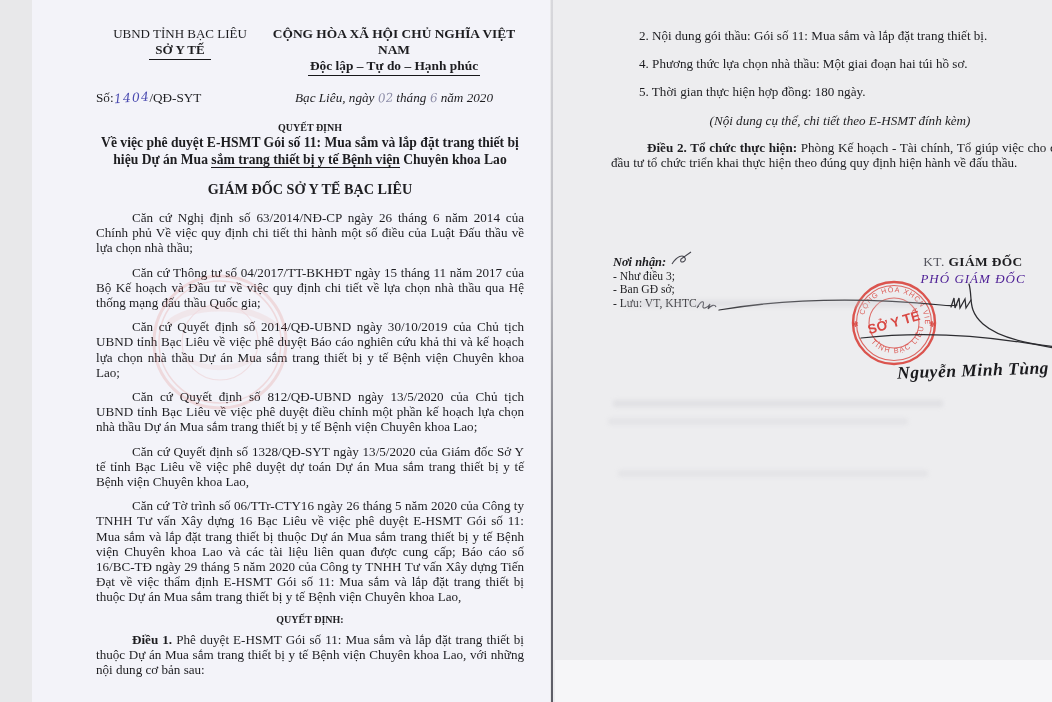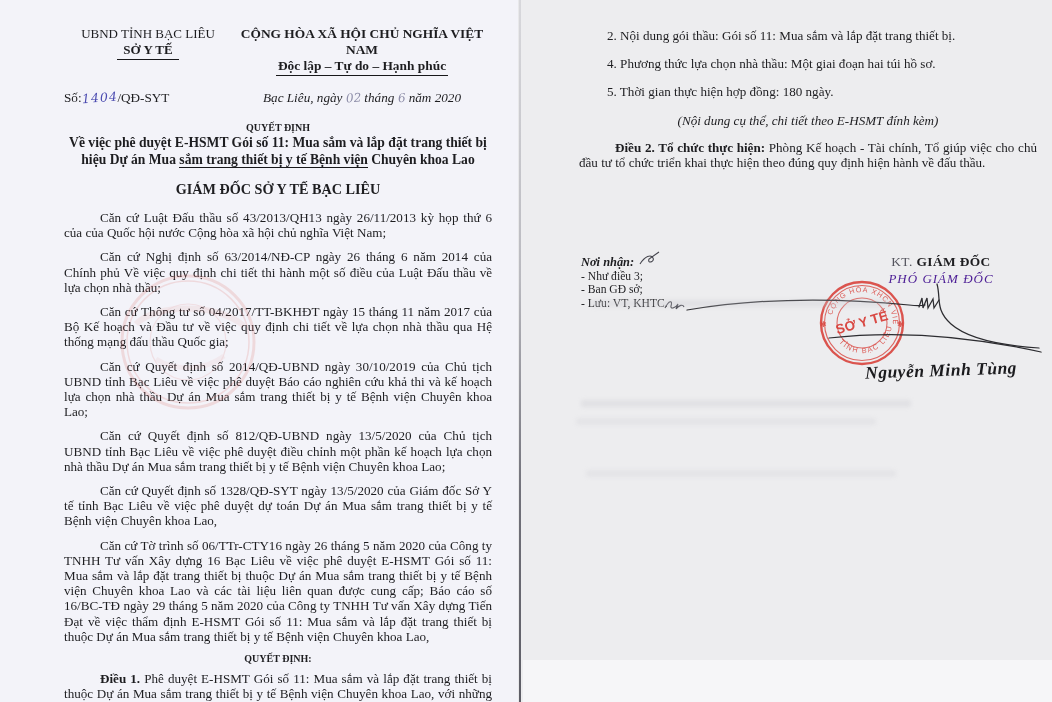--- a/index.html
+++ b/index.html
@@ -1,18 +1,18 @@
 <!DOCTYPE html>
 <html><head>
 <meta charset="utf-8">
 <style>
   html,body{margin:0;padding:0;}
   body{width:1052px;height:702px;overflow:hidden;background:#e8e8ea;
        font-family:"Liberation Serif","DejaVu Serif",serif;color:#1d1d20;}
-  .canvas{position:relative;width:924px;height:702px;}
+  .canvas{position:relative;width:924px;height:702px;margin-left:32px;}
 
   
   .page{position:absolute;top:0;height:702px;}
   .page-left{left:0;width:518px;background:#f3f3f9;}
   .page-right{left:521px;width:531px;background:#ededef;}
   .page-right::after{content:"";position:absolute;left:2px;right:0;top:660px;bottom:0;background:#f6f6f8;}
   .page-edge{position:absolute;left:519px;top:0;width:2px;height:702px;
              background:linear-gradient(#d8d8dc 0%,#b9b9bf 40%,#71717a 70%,#5d5d66 100%);}
 
   
@@ -93,21 +93,20 @@
 
       <div class="title-block c">
         <div class="title-kind">QUYẾT ĐỊNH</div>
         <div class="title-sub">
           <div>Về việc phê duyệt E-HSMT Gói số 11: Mua sắm và lắp đặt trang thiết bị</div>
           <div><span>hiệu Dự án Mua </span><span class="u">sắm trang thiết bị y tế Bệnh viện</span><span> Chuyên khoa Lao</span></div>
         </div>
         <div class="authority">GIÁM ĐỐC SỞ Y TẾ BẠC LIÊU</div>
       </div>
 
-      <p class="t j para">Căn cứ Luật Đấu thầu số 43/2013/QH13 ngày 26/11/2013 kỳ họp thứ 6 của của Quốc hội nước Cộng hòa xã hội chủ nghĩa Việt Nam;</p>
       <p class="t j para">Căn cứ Nghị định số 63/2014/NĐ-CP ngày 26 tháng 6 năm 2014 của Chính phủ Về việc quy định chi tiết thi hành một số điều của Luật Đấu thầu về lựa chọn nhà thầu;</p>
       <p class="t j para">Căn cứ Thông tư số 04/2017/TT-BKHĐT ngày 15 tháng 11 năm 2017 của Bộ Kế hoạch và Đầu tư về việc quy định chi tiết về lựa chọn nhà thầu qua Hệ thống mạng đấu thầu Quốc gia;</p>
       <p class="t j para">Căn cứ Quyết định số 2014/QĐ-UBND ngày 30/10/2019 của Chủ tịch UBND tỉnh Bạc Liêu về việc phê duyệt Báo cáo nghiên cứu khả thi và kế hoạch lựa chọn nhà thầu Dự án Mua sắm trang thiết bị y tế Bệnh viện Chuyên khoa Lao;</p>
       <p class="t j para">Căn cứ Quyết định số 812/QĐ-UBND ngày 13/5/2020 của Chủ tịch UBND tỉnh Bạc Liêu về việc phê duyệt điều chỉnh một phần kế hoạch lựa chọn nhà thầu Dự án Mua sắm trang thiết bị y tế Bệnh viện Chuyên khoa Lao;</p>
       <p class="t j para">Căn cứ Quyết định số 1328/QĐ-SYT ngày 13/5/2020 của Giám đốc Sở Y tế tỉnh Bạc Liêu về việc phê duyệt dự toán Dự án Mua sắm trang thiết bị y tế Bệnh viện Chuyên khoa Lao,</p>
       <p class="t j para">Căn cứ Tờ trình số 06/TTr-CTY16 ngày 26 tháng 5 năm 2020 của Công ty TNHH Tư vấn Xây dựng 16 Bạc Liêu về việc phê duyệt E-HSMT Gói số 11: Mua sắm và lắp đặt trang thiết bị thuộc Dự án Mua sắm trang thiết bị y tế Bệnh viện Chuyên khoa Lao và các tài liệu liên quan được cung cấp; Báo cáo số 16/BC-TĐ ngày 29 tháng 5 năm 2020 của Công ty TNHH Tư vấn Xây dựng Tiến Đạt về việc thẩm định E-HSMT Gói số 11: Mua sắm và lắp đặt trang thiết bị thuộc Dự án Mua sắm trang thiết bị y tế Bệnh viện Chuyên khoa Lao,</p>
 
       <div class="c b" style="font-size:10px;margin:2px 0 7px 0;">QUYẾT ĐỊNH:</div>
 
       <p class="t j para"><span class="b">Điều 1.</span><span> Phê duyệt E-HSMT Gói số 11: Mua sắm và lắp đặt trang thiết bị thuộc Dự án Mua sắm trang thiết bị y tế Bệnh viện Chuyên khoa Lao, với những nội dung cơ bản sau:</span></p>

